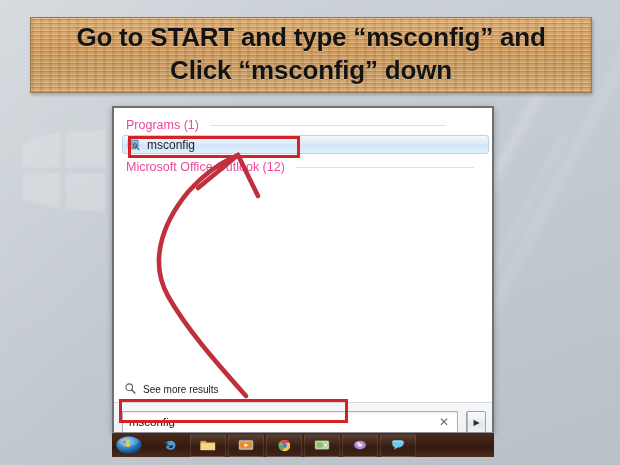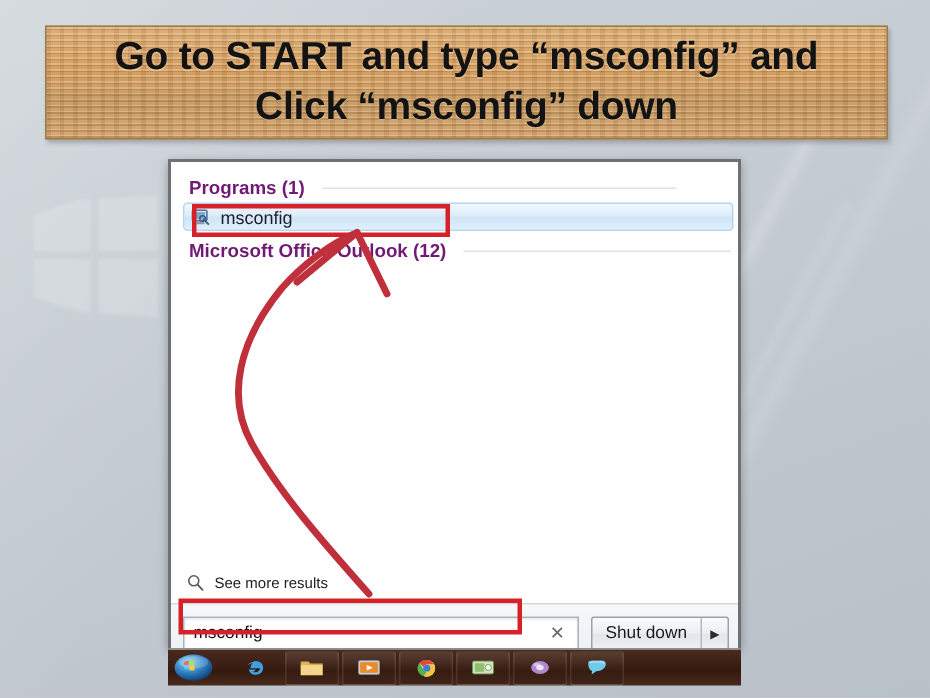--- a/index.html
+++ b/index.html
@@ -104,23 +104,23 @@
   }
   #results-pane {
     position: relative;
     height: 286px;
     background: #fff;
     padding: 8px 0 0 0;
     overflow: hidden;
   }
   .group-header {
     font-size: 12.5px;
-    color: #701a75;
+    color: #ec4899;
     padding: 2px 0 3px 12px;
-    font-weight: bold;
+    font-weight: normal;
   }
   .group-header.second {
     margin-top: 4px;
   }
   .group-header .rule {
     display: inline-block;
     vertical-align: middle;
     height: 1px;
     background: #e2e2e6;
     margin-left: 8px;
@@ -326,21 +326,20 @@
         <span>See more results</span>
       </div>
     </div>
 
     <div id="menu-bottom">
       <div id="search-box">
         <span class="value" title="Search programs and files">msconfig</span>
         <span id="search-clear">✕</span>
       </div>
       <div id="shutdown-group">
-        <div id="shutdown-button">Shut down</div>
         <div id="shutdown-arrow">▶</div>
       </div>
     </div>
   </div>
 
   <div id="taskbar">
     <div id="start-orb">
       <svg viewBox="0 0 40 28" width="28" height="20">
         <defs>
           <radialGradient id="orbg" cx="38%" cy="30%" r="75%">

